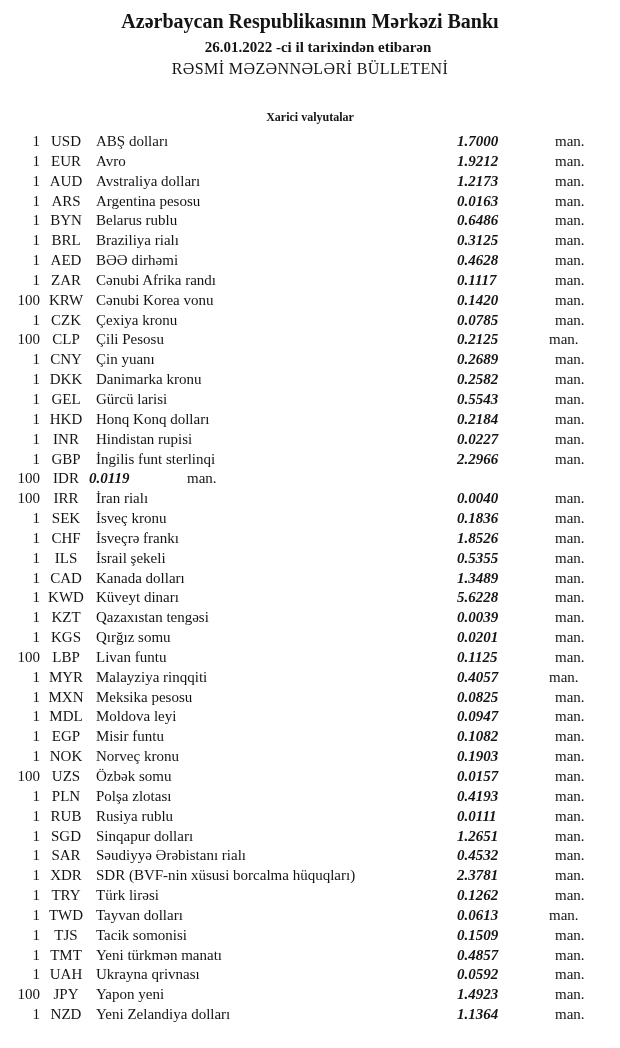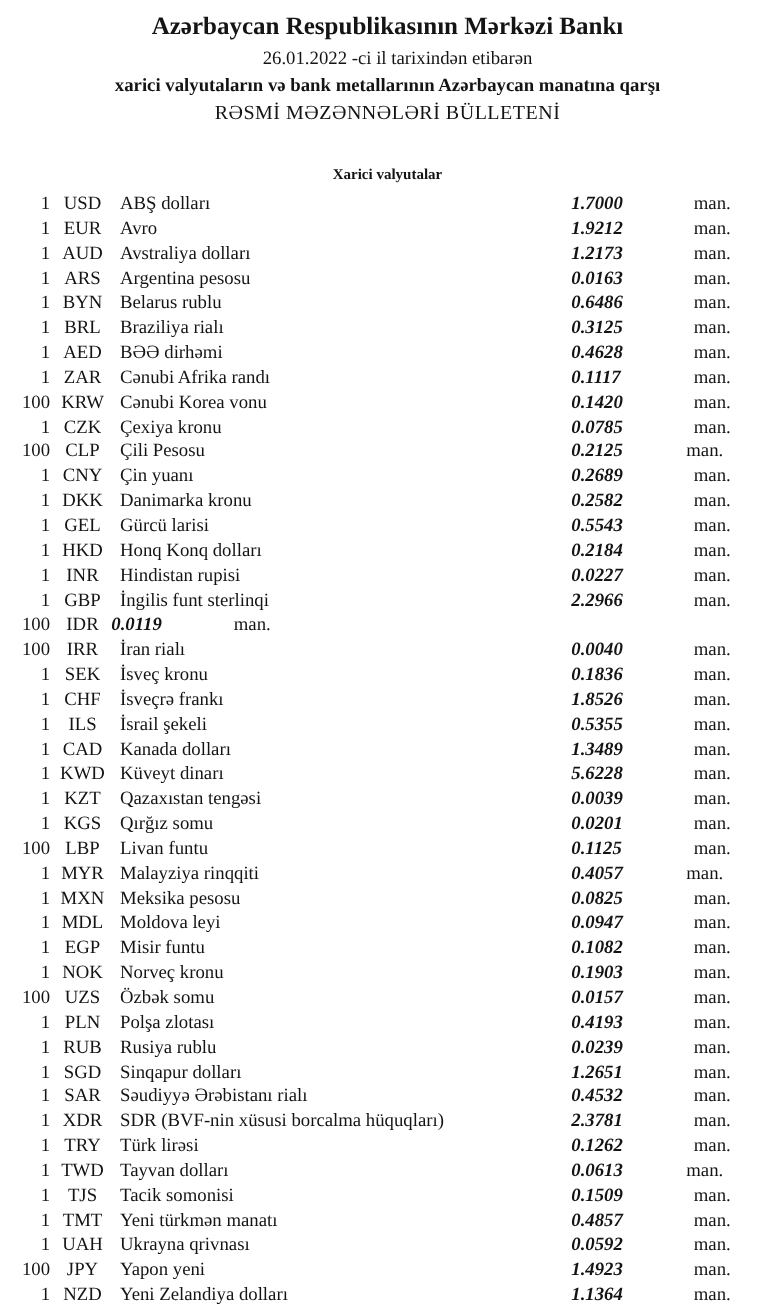--- a/index.html
+++ b/index.html
@@ -15,21 +15,21 @@
 
   .center { text-align: center; }
 
   .bank-name {
     font-size: 20px;
     font-weight: bold;
     line-height: 26px;
   }
   .date-line {
     font-size: 15px;
-    font-weight: normal;
+    font-weight: bold;
     line-height: 22px;
     margin-top: 2px;
     padding-left: 16px;
   }
   .subject-line {
     font-size: 15px;
     font-weight: bold;
     line-height: 22px;
   }
   .bulletin-title {
@@ -91,21 +91,20 @@
 </style>
 </head>
 <body>
 
 <div class="doc">
 
   <div class="center bank-name">Azərbaycan Respublikasının Mərkəzi Bankı</div>
 
   <div class="center date-line">26.01.2022 -ci il tarixindən etibarən</div>
 
-  <div class="center subject-line">xarici valyutaların və bank metallarının Azərbaycan manatına qarşı</div>
 
   <div class="center bulletin-title">RƏSMİ MƏZƏNNƏLƏRİ BÜLLETENİ</div>
 
   <div class="center section-title">Xarici valyutalar</div>
 
   <div class="rates-table">
       <div class="rate-row">
     <span class="c-qty">1</span>
     <span class="c-code">USD</span>
     <span class="c-name">ABŞ dolları</span>
@@ -339,21 +338,21 @@
     <span class="c-qty">1</span>
     <span class="c-code">PLN</span>
     <span class="c-name">Polşa zlotası</span>
     <span class="c-rate">0.4193</span>
     <span class="c-unit">man.</span>
   </div>
       <div class="rate-row">
     <span class="c-qty">1</span>
     <span class="c-code">RUB</span>
     <span class="c-name">Rusiya rublu</span>
-    <span class="c-rate">0.0239</span>
+    <span class="c-rate">0.0111</span>
     <span class="c-unit">man.</span>
   </div>
       <div class="rate-row">
     <span class="c-qty">1</span>
     <span class="c-code">SGD</span>
     <span class="c-name">Sinqapur dolları</span>
     <span class="c-rate">1.2651</span>
     <span class="c-unit">man.</span>
   </div>
       <div class="rate-row">

